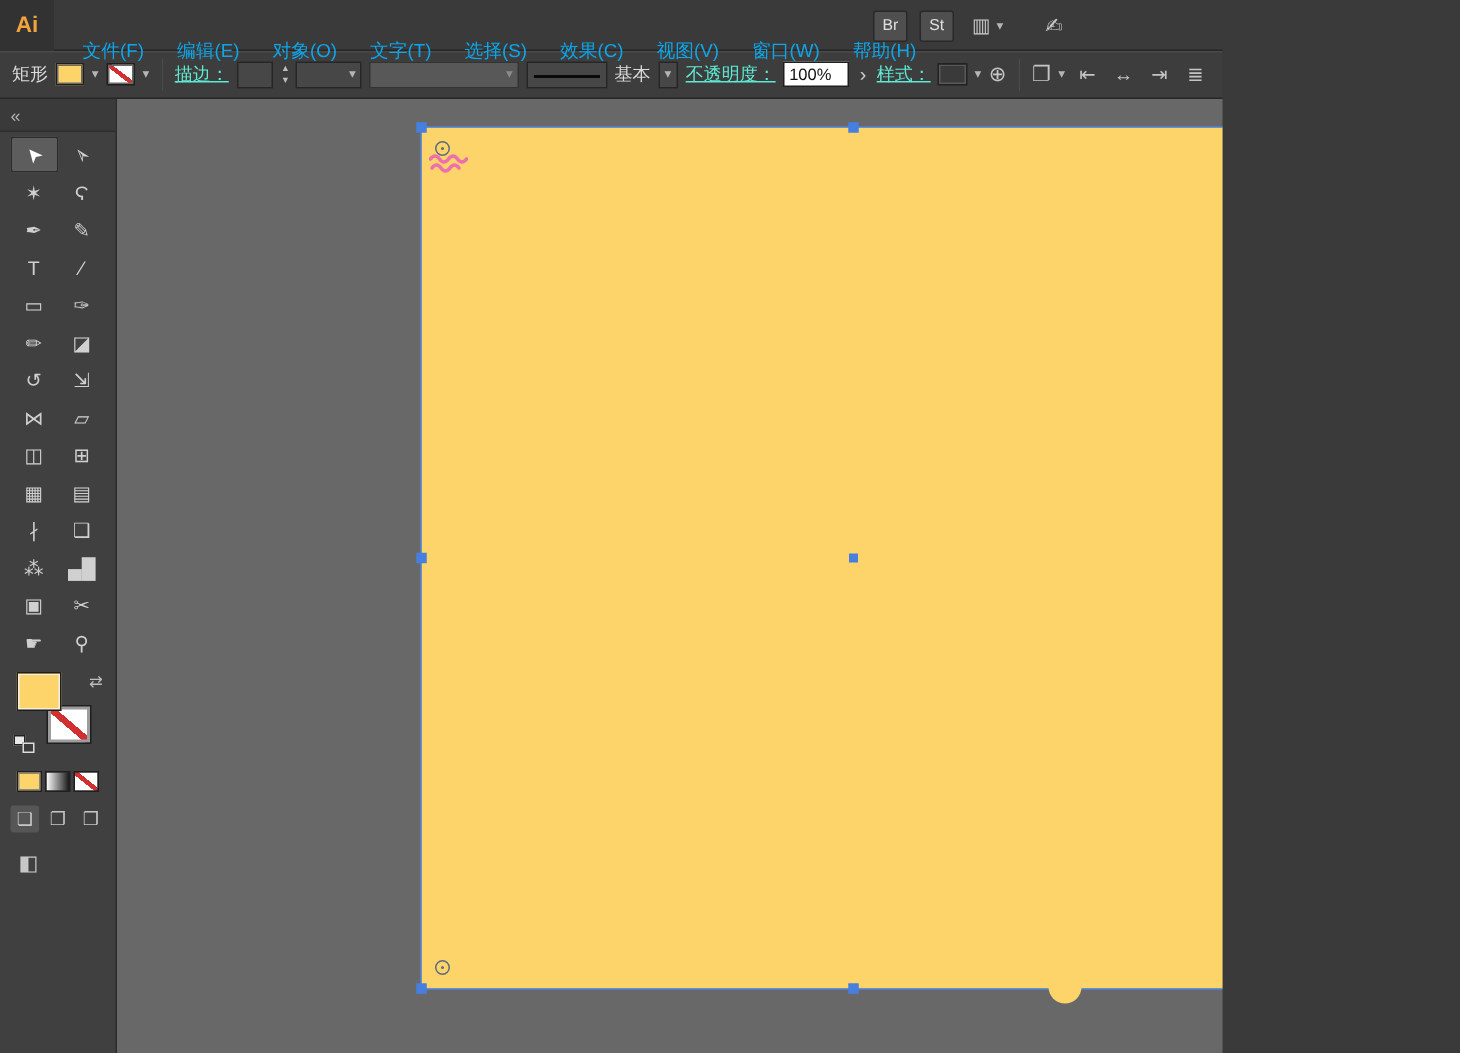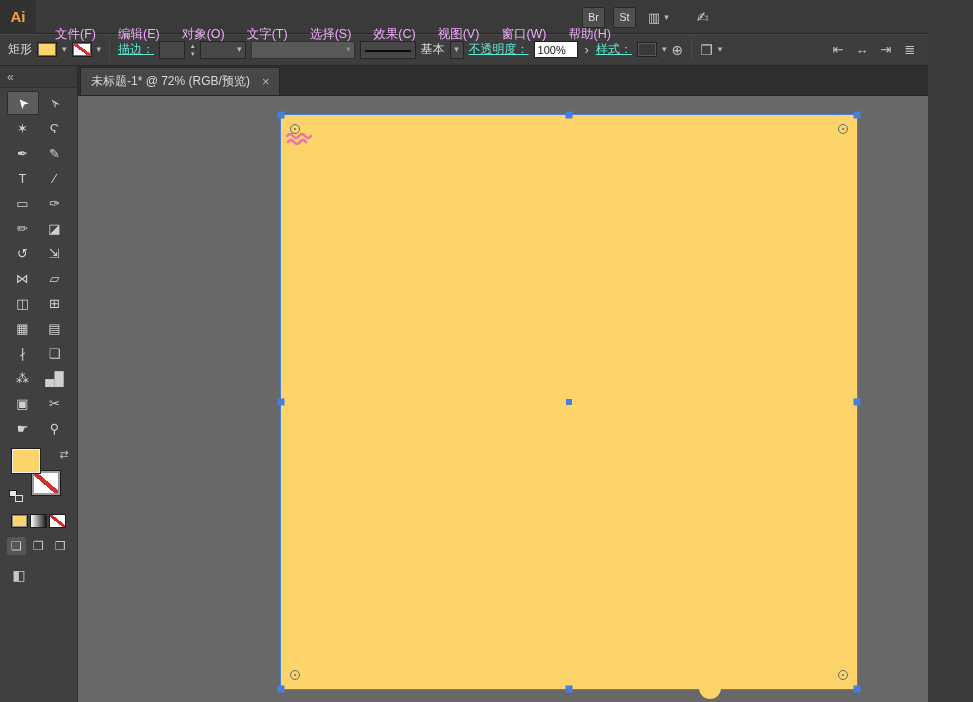--- a/index.html
+++ b/index.html
@@ -1,23 +1,23 @@
 <!DOCTYPE html>
 <html style="--fill: #fcd469; --sel: #477fe0; --scribble: #ee6fae;"><head>
 <meta charset="utf-8">
 <style>
   *{margin:0;padding:0;box-sizing:border-box;font-family:"Liberation Sans","DejaVu Sans",sans-serif;}
   html,body{width:973px;height:702px;overflow:hidden;background:#3a3a3a;}
-  .app{position:relative;width:928px;height:702px;color:#d4d4d4;font-size:12px;}
+  .app{position:relative;width:815px;height:702px;color:#d4d4d4;font-size:12px;}
 
   
   .menu-bar{position:relative;height:34px;background:#3a3a3a;border-bottom:1px solid #262626;display:flex;align-items:center;}
   .logo{width:36px;height:34px;display:flex;align-items:center;justify-content:center;color:#f2a33c;font-weight:bold;font-size:15px;background:#323232;}
   .menus{display:flex;margin-left:8px;}
-  .menu-item{padding:0 11px;line-height:33px;font-size:12.5px;color:#f0abfc;cursor:default;margin-top:36px;}
+  .menu-item{padding:0 11px;line-height:33px;font-size:12.5px;color:#0ea5e9;cursor:default;margin-top:36px;}
   .menu-right{position:absolute;left:582px;top:0;height:34px;display:flex;align-items:center;gap:8px;}
   .sq-btn{width:23px;height:21px;background:#4f4f4f;border:1px solid #292929;color:#e0e0e0;font-size:10.5px;display:flex;align-items:center;justify-content:center;border-radius:2px;}
   .ws{display:flex;align-items:center;gap:4px;padding:2px 4px;}
   .ws-icon{color:#c9c9c9;font-size:13px;}
   .chev{color:#b5b5b5;font-size:9px;line-height:1;}
   .pen-glyph{margin-left:16px;color:#c9c9c9;font-size:14px;}
 
   
   .control-bar{height:32px;background:#3d3d3d;border-bottom:1px solid #272727;box-shadow:inset 0 1px 0 #4a4a4a;display:flex;align-items:center;padding:0 8px;gap:5px;font-size:12px;white-space:nowrap;}
   .cb-label{color:#dadada;}
@@ -274,26 +274,20 @@
       <div class="draw-modes">
           <div class="dm-btn">❏</div>
           <div class="dm-btn">❐</div>
           <div class="dm-btn">❒</div>
         </div>
 
       <div class="screen-mode">◧</div>
     </div>
 
     <div class="doc-area">
-      <div class="tab-bar">
-        <div class="tab">
-          <span class="tab-title">未标题-1* @ 72% (RGB/预览)</span>
-          <span class="tab-close">×</span>
-        </div>
-      </div>
 
       <div class="canvas">
         <div class="artboard">
           <svg class="scribble" width="26" height="16" viewBox="0 0 26 16">
             <path d="M1 5 Q4 1 7 5 T13 5 T19 5 T25 5" fill="none" stroke="currentColor" stroke-width="2.4" stroke-linecap="round"></path>
             <path d="M2 11 Q5 7 8 11 T14 11 T20 11" fill="none" stroke="currentColor" stroke-width="2.4" stroke-linecap="round"></path>
           </svg>
           <div class="bump"></div>
           <div class="corner-widget cw-tl"></div>
           <div class="corner-widget cw-tr"></div>

